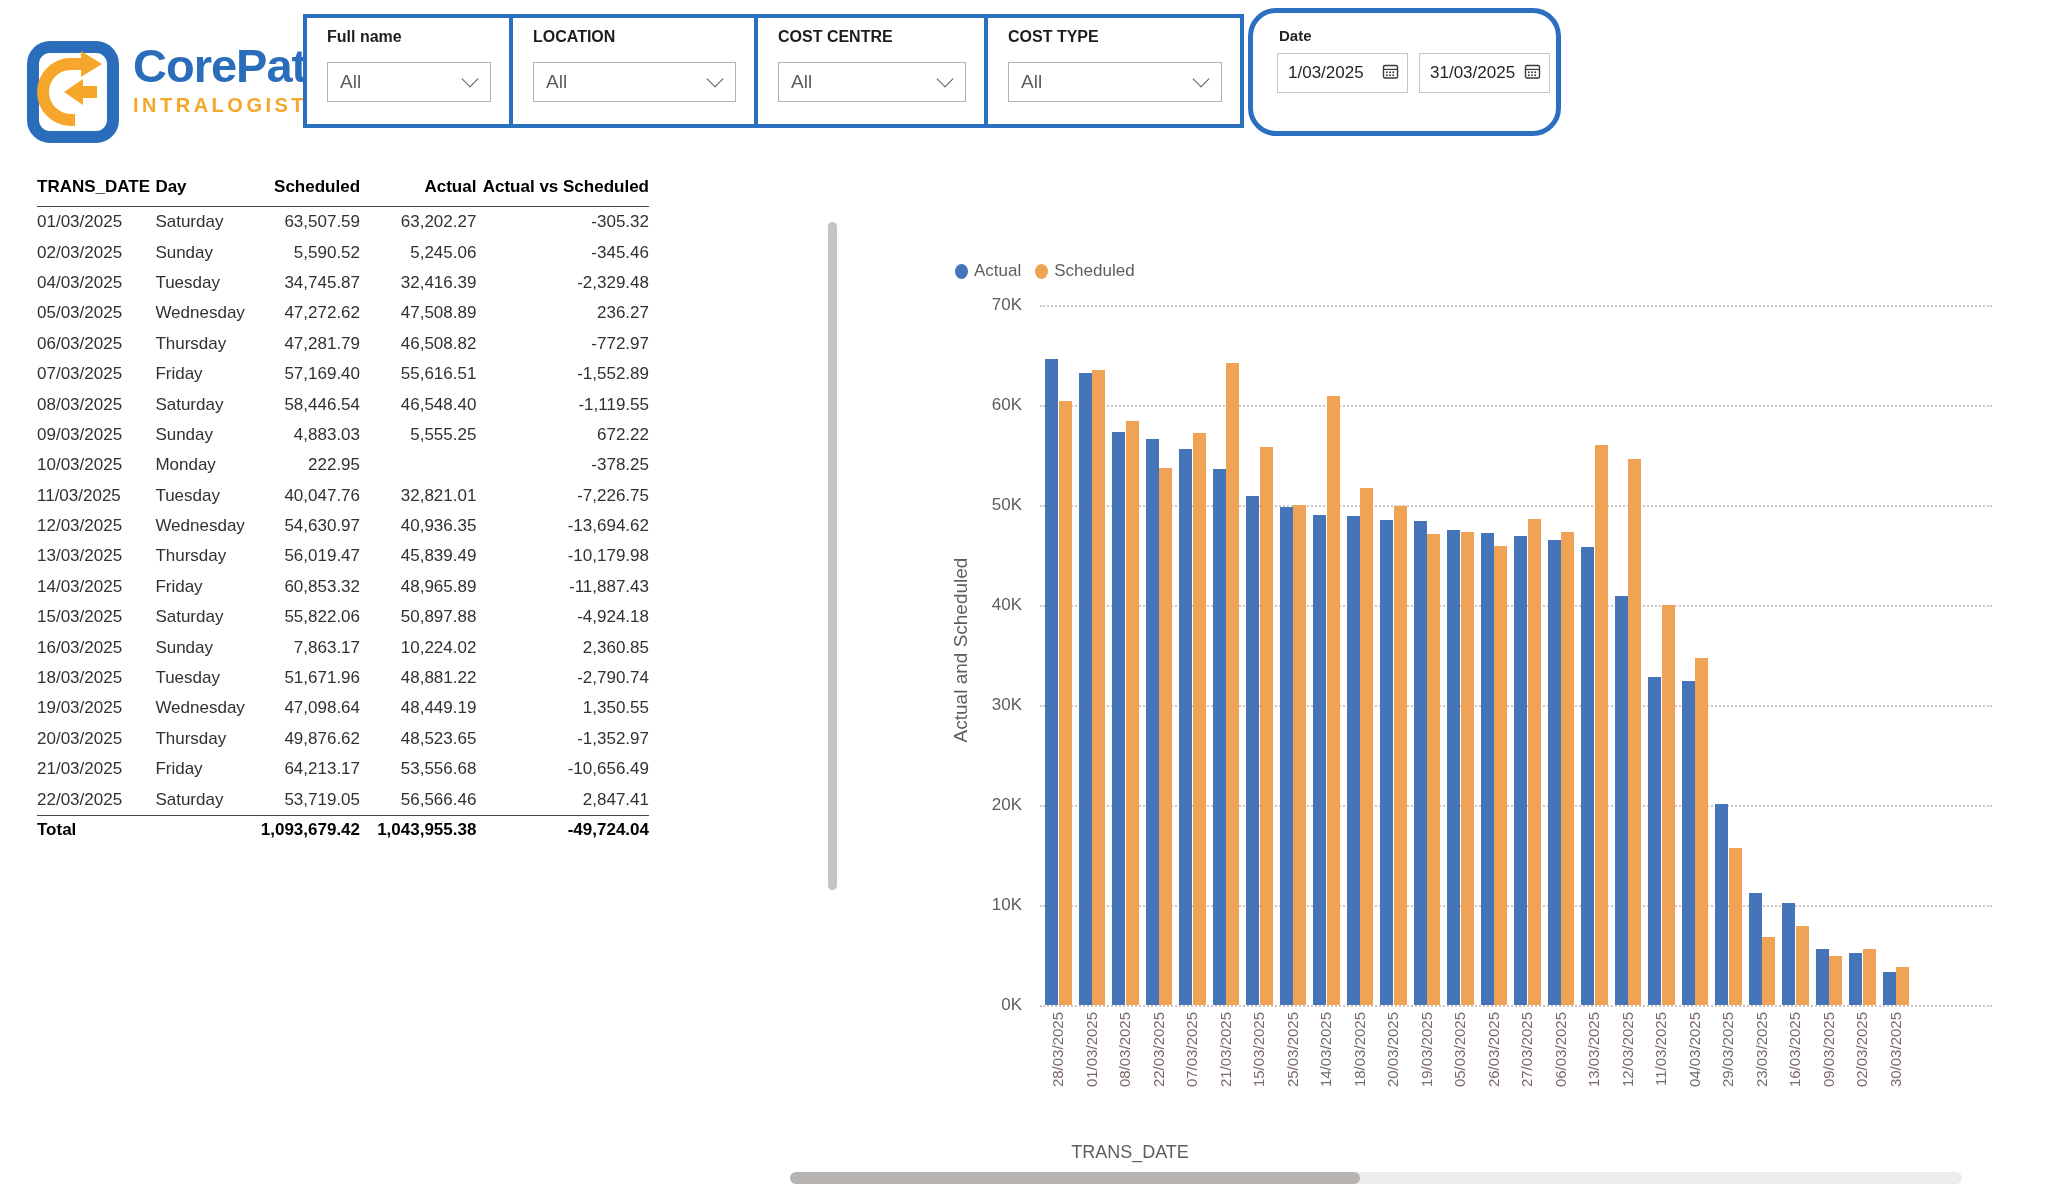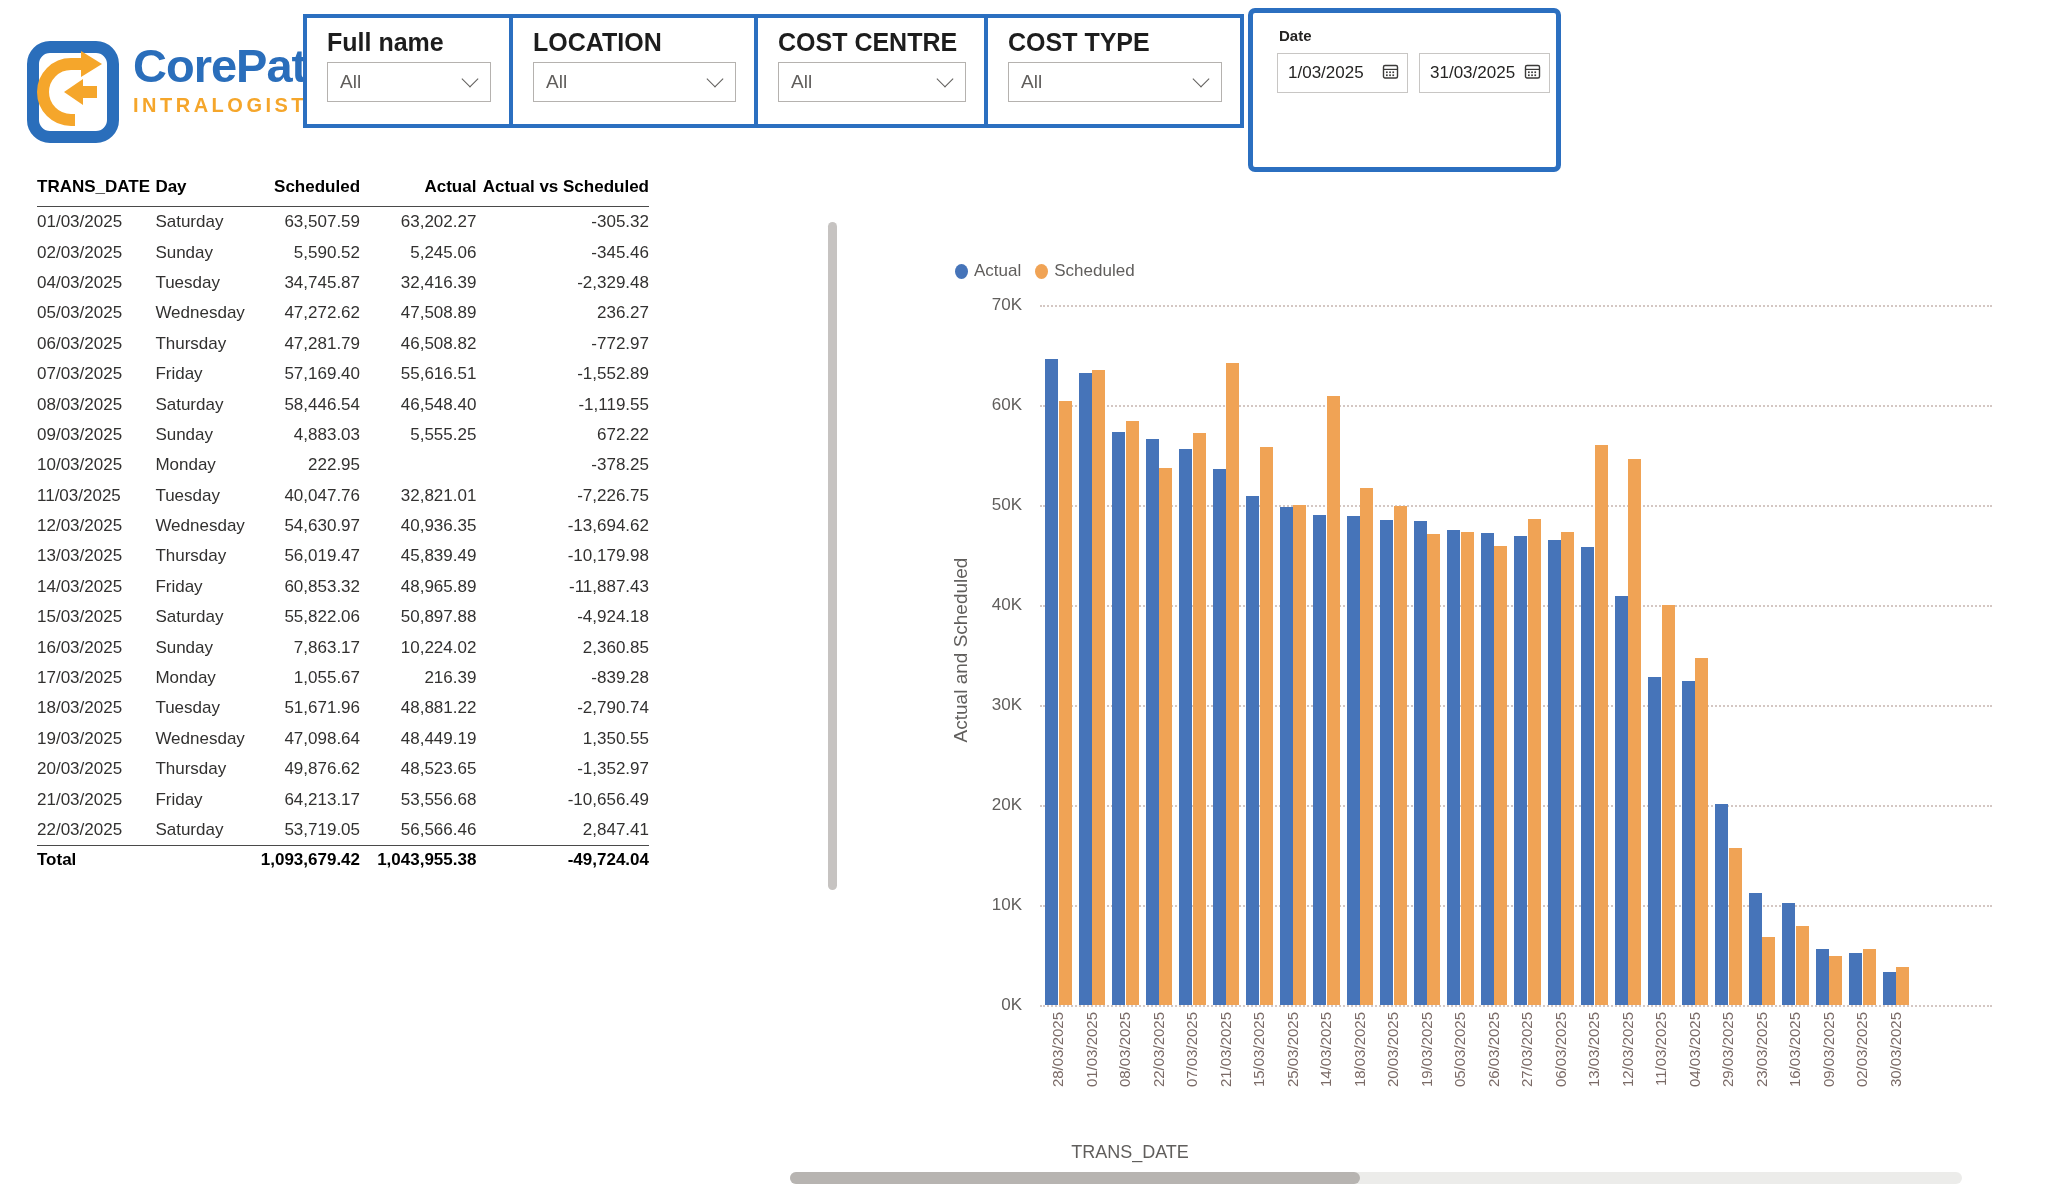--- a/index.html
+++ b/index.html
@@ -6,27 +6,27 @@
   #root{position:relative;width:2058px;height:1185px;background:#fff;overflow:hidden;}
 
   
   .logo-wrap{position:absolute;left:25px;top:40px;display:flex;align-items:flex-start;}
   .logo-text{margin-left:12px;}
   .brand{font-size:47px;font-weight:bold;color:#2a6ebb;letter-spacing:-1px;line-height:52px;}
   .brand-sub{font-size:20px;font-weight:bold;color:#f5a62b;letter-spacing:3.5px;margin-top:2px;}
 
   
   .filter-box{position:absolute;top:14px;height:114px;background:#fff;border:4px solid #2b6fc0;box-sizing:border-box;}
-  .filter-label{position:absolute;left:20px;top:10px;font-size:25px;font-weight:600;color:#1d1d1d;}
+  .filter-label{position:absolute;left:20px;top:10px;font-size:16px;font-weight:600;color:#1d1d1d;}
   .filter-select{position:absolute;left:20px;right:18px;top:44px;height:40px;border:1px solid #b5b2af;background:#fff;display:flex;align-items:center;justify-content:space-between;padding:0 14px 0 12px;box-sizing:border-box;cursor:pointer;}
   .filter-value{font-size:19px;color:#605e5c;}
   .chev{width:11px;height:11px;border-right:1.6px solid #605e5c;border-bottom:1.6px solid #605e5c;transform:rotate(45deg);margin-top:-6px;}
 
   
-  .date-box{position:absolute;left:1248px;top:8px;width:313px;height:164px;border:5px solid #2b6fc0;border-radius:7px;box-sizing:border-box;background:#fff;}
+  .date-box{position:absolute;left:1248px;top:8px;width:313px;height:128px;border:5px solid #2b6fc0;border-radius:28px;box-sizing:border-box;background:#fff;}
   .date-label{position:absolute;left:26px;top:14px;font-size:15px;font-weight:600;color:#252423;}
   .date-input{position:absolute;top:40px;height:40px;width:131px;border:1px solid #c8c6c4;box-sizing:border-box;display:flex;align-items:center;justify-content:space-between;padding:0 8px 0 10px;cursor:text;}
   .date-input.start{left:24px;} .date-input.end{left:166px;}
   .date-value{font-size:17px;color:#252423;}
 
   
   #tbl{position:absolute;left:37px;top:168px;border-collapse:collapse;table-layout:fixed;width:612px;font-size:17px;color:#323130;}
   #tbl thead td{font-weight:bold;color:#000;height:38px;vertical-align:middle;border-bottom:1px solid #4a4a4a;padding:0;}
   #tbl tbody td{height:30.4px;padding:0;white-space:nowrap;overflow:hidden;}
   #tbl tfoot td{border-top:1px solid #4a4a4a;font-weight:bold;color:#000;height:28px;padding:0;}
@@ -252,27 +252,20 @@
           <td class="num">55,822.06</td>
           <td class="num">50,897.88</td>
           <td class="num">-4,924.18</td>
         </tr>
         <tr>
           <td>16/03/2025</td>
           <td>Sunday</td>
           <td class="num">7,863.17</td>
           <td class="num">10,224.02</td>
           <td class="num">2,360.85</td>
-        </tr>
-        <tr>
-          <td>17/03/2025</td>
-          <td>Monday</td>
-          <td class="num">1,055.67</td>
-          <td class="num">216.39</td>
-          <td class="num">-839.28</td>
         </tr>
         <tr>
           <td>18/03/2025</td>
           <td>Tuesday</td>
           <td class="num">51,671.96</td>
           <td class="num">48,881.22</td>
           <td class="num">-2,790.74</td>
         </tr>
         <tr>
           <td>19/03/2025</td>

